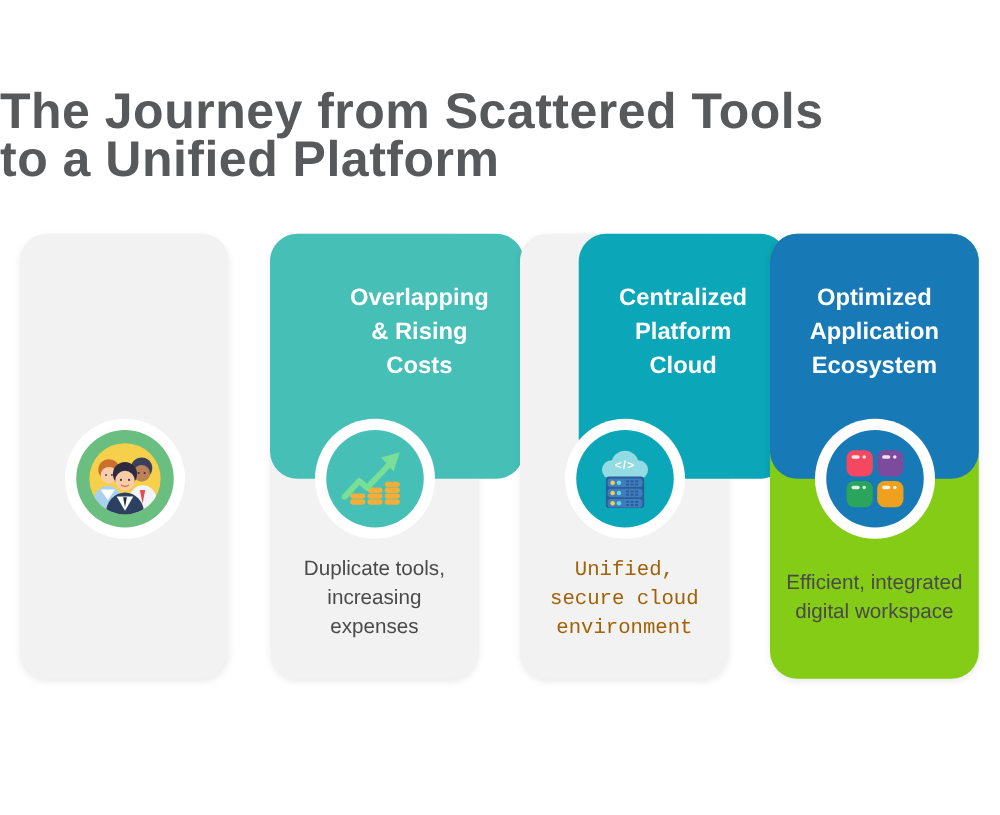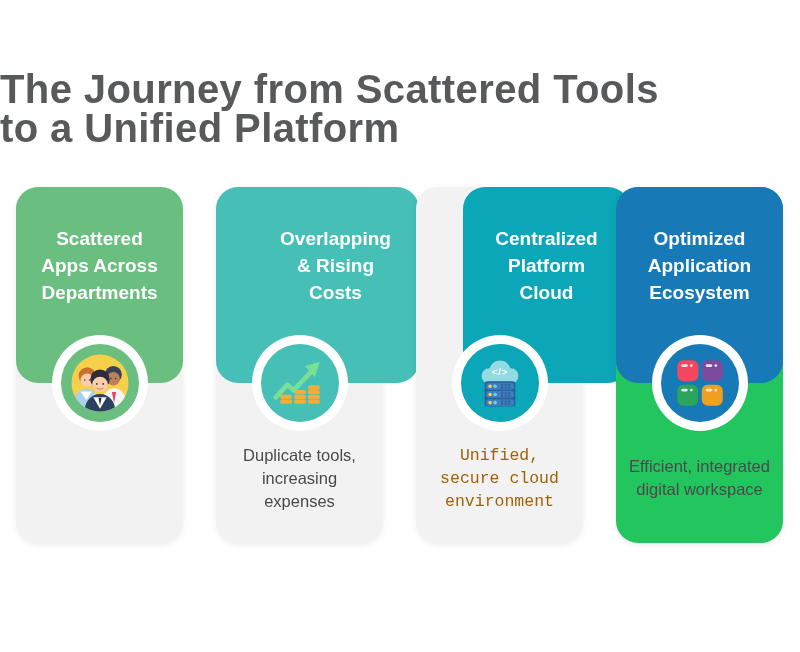--- a/index.html
+++ b/index.html
@@ -63,27 +63,20 @@
 <div class="canvas">
 
   <div class="main-title" style="color: rgb(88, 89, 91);">
     <div>The Journey from Scattered Tools</div>
     <div>to a Unified Platform</div>
   </div>
 
   <div class="cards">
 
     <div class="card" style="background: rgb(242, 242, 242);">
-      <div class="card-top" style="background: rgb(105, 190, 128);">
-        <div class="card-title">
-          <div>Scattered</div>
-          <div>Apps Across</div>
-          <div>Departments</div>
-        </div>
-      </div>
       <div class="icon-badge" style="background: rgb(255, 255, 255);">
         <div class="icon-disc" style="background: rgb(105, 190, 128);">
           <svg width="76" height="76" viewBox="0 0 80 80">
             <defs>
               <clipPath id="tm-clip">
                   <circle cx="40" cy="40" r="30"></circle>
                 </clipPath>
             </defs>
             <circle cx="40" cy="40" r="30" fill="#f7d04b"></circle>
             <g clip-path="url(#tm-clip)">
@@ -201,21 +194,21 @@
               <use href="#cs-dots" x="41" y="59.6"></use>
             </g>
           </svg>
         </div>
       </div>
       <div class="card-desc">
         <div class="card-desc-text" style="color: #a16207; font-family: Liberation Mono, monospace;">Unified, secure cloud environment</div>
       </div>
     </div>
 
-    <div class="card" style="background: #22c55e;">
+    <div class="card" style="background: #84cc16;">
       <div class="card-top" style="background: rgb(23, 122, 183);">
         <div class="card-title">
           <div>Optimized</div>
           <div>Application</div>
           <div>Ecosystem</div>
         </div>
       </div>
       <div class="icon-badge" style="background: rgb(255, 255, 255);">
         <div class="icon-disc" style="background: rgb(23, 122, 183);">
           <svg width="70" height="70" viewBox="0 0 80 80">

